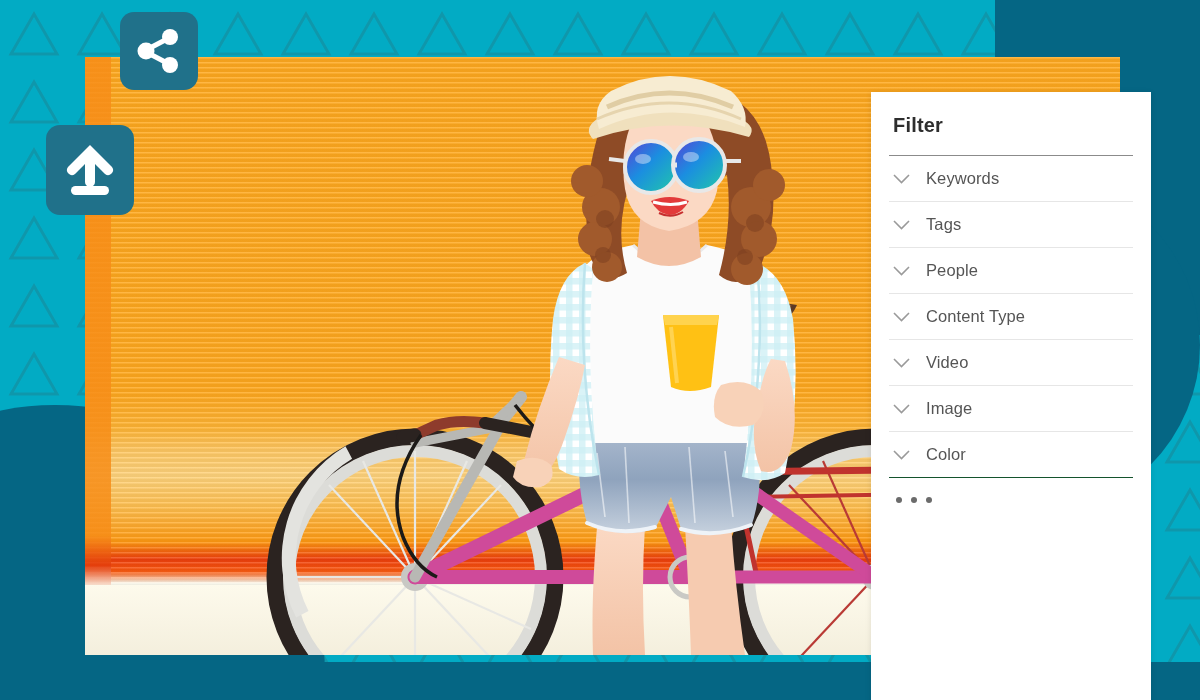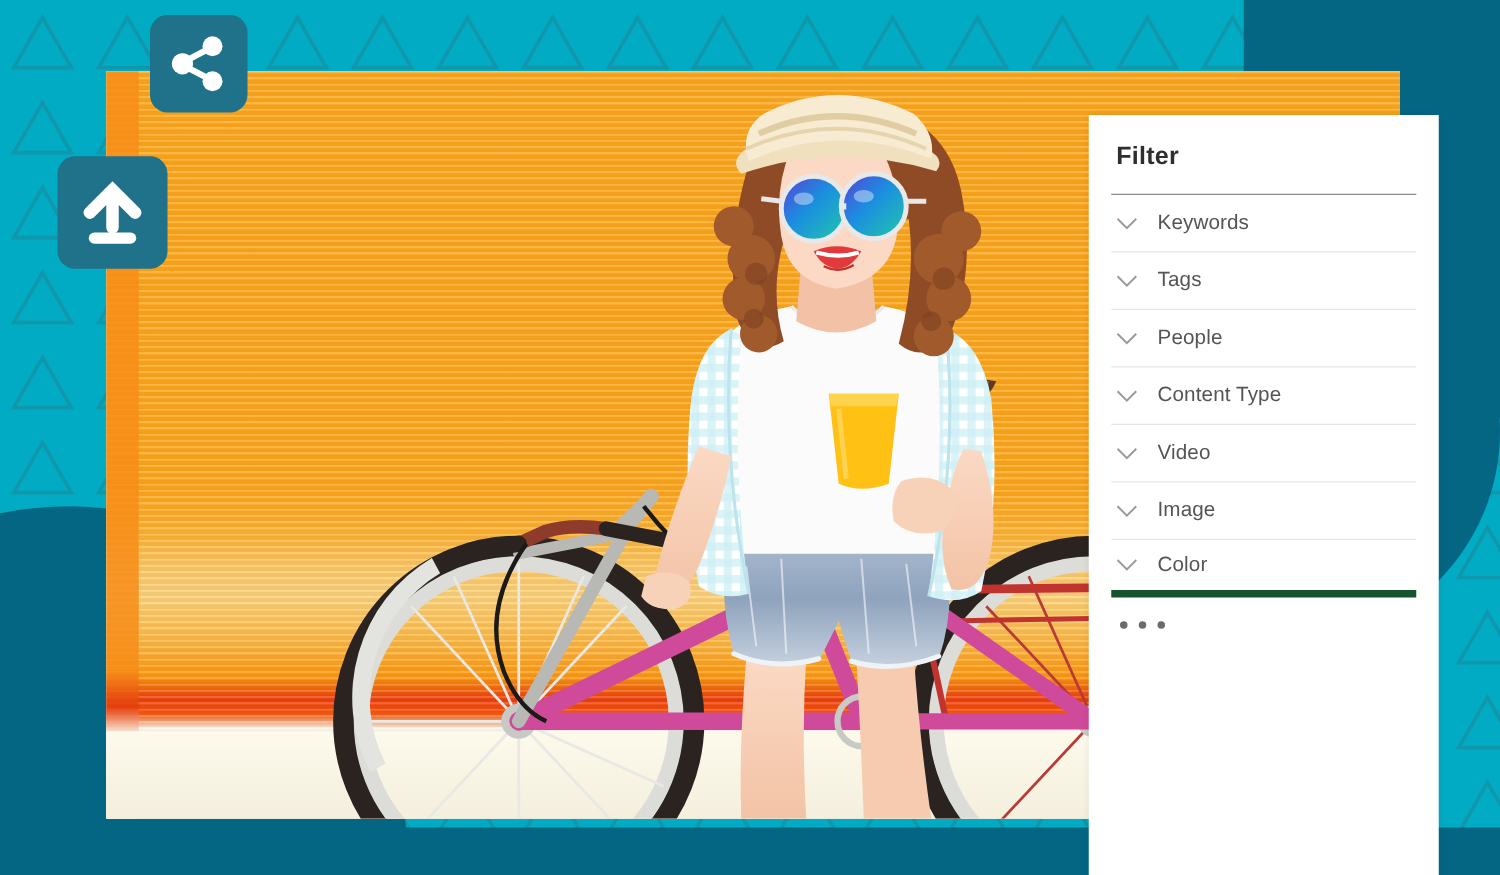--- a/index.html
+++ b/index.html
@@ -94,21 +94,21 @@
     font-size:20px; font-weight:bold; color:#2e2e2e;
     padding:22px 0 18px 4px; letter-spacing:.2px;
   }
   .filter-title-rule { height:1px; background:#8b8b8b; margin-bottom:0; }
   .filter-row {
     display:flex; align-items:center; gap:16px;
     height:46px; padding-left:4px;
     border-bottom:1px solid #e6e6e6;
     cursor:pointer;
   }
-  .filter-row:last-of-type { border-bottom:6px solid #14532d; }
+  .filter-row:last-of-type { border-bottom:1px solid #14532d; }
   .chev { width:17px; height:10px; flex:0 0 17px; }
   .filter-label {
     font-size:16.5px; color:#555555; font-weight:400; letter-spacing:.1px;
   }
   .filter-more {
     display:flex; align-items:center; gap:9px;
     padding:19px 0 0 7px; cursor:pointer;
   }
   .dot { width:6px; height:6px; border-radius:50%; background:#6b6b6b; }
 </style>

